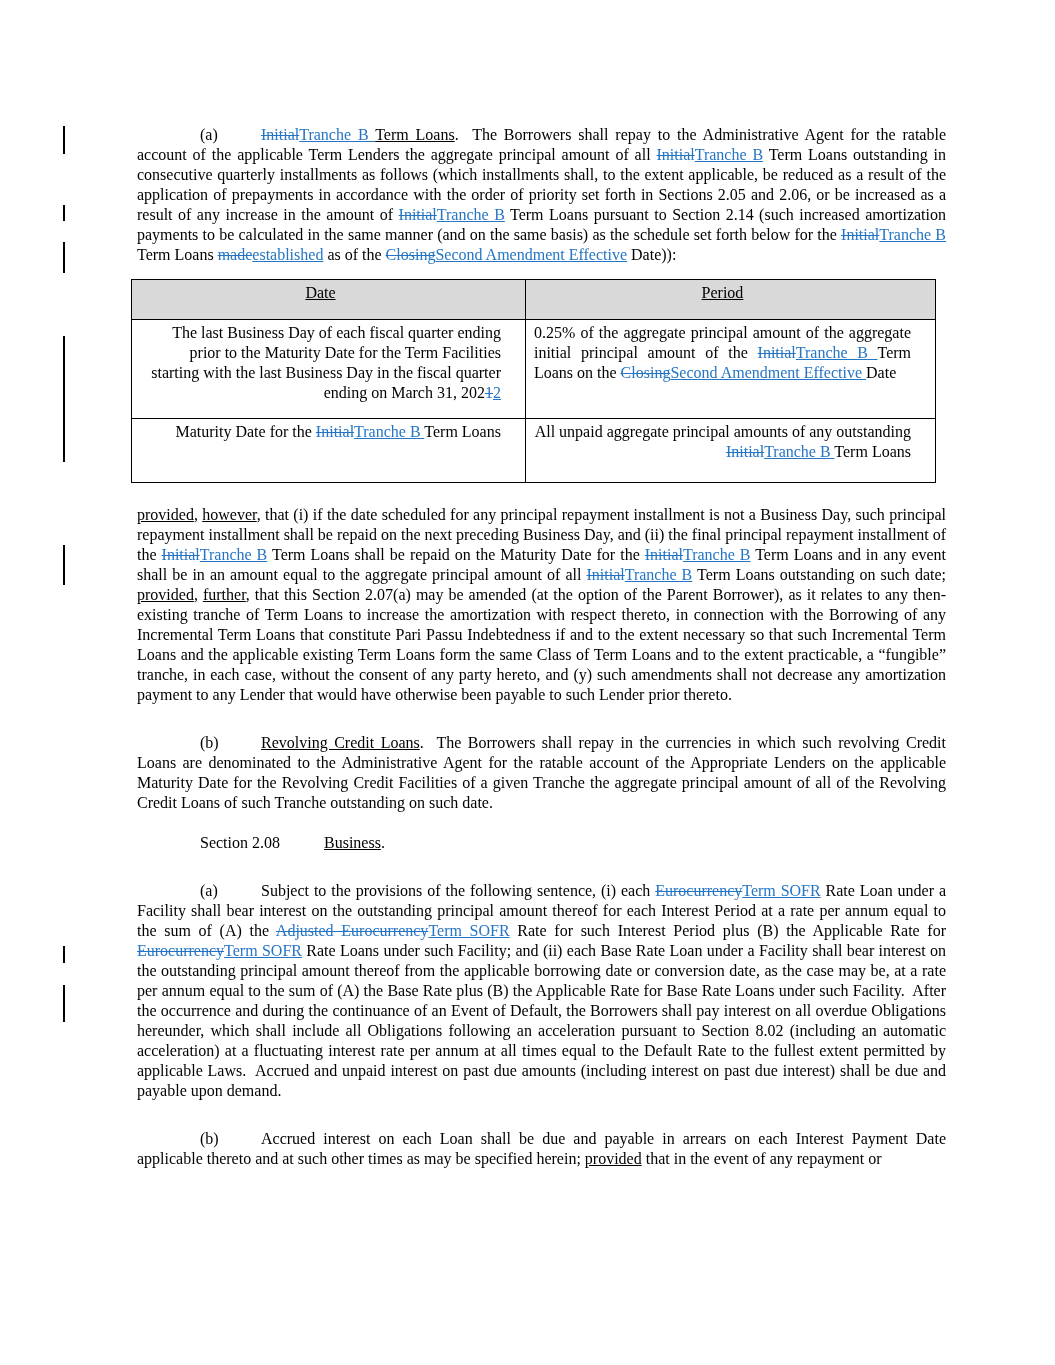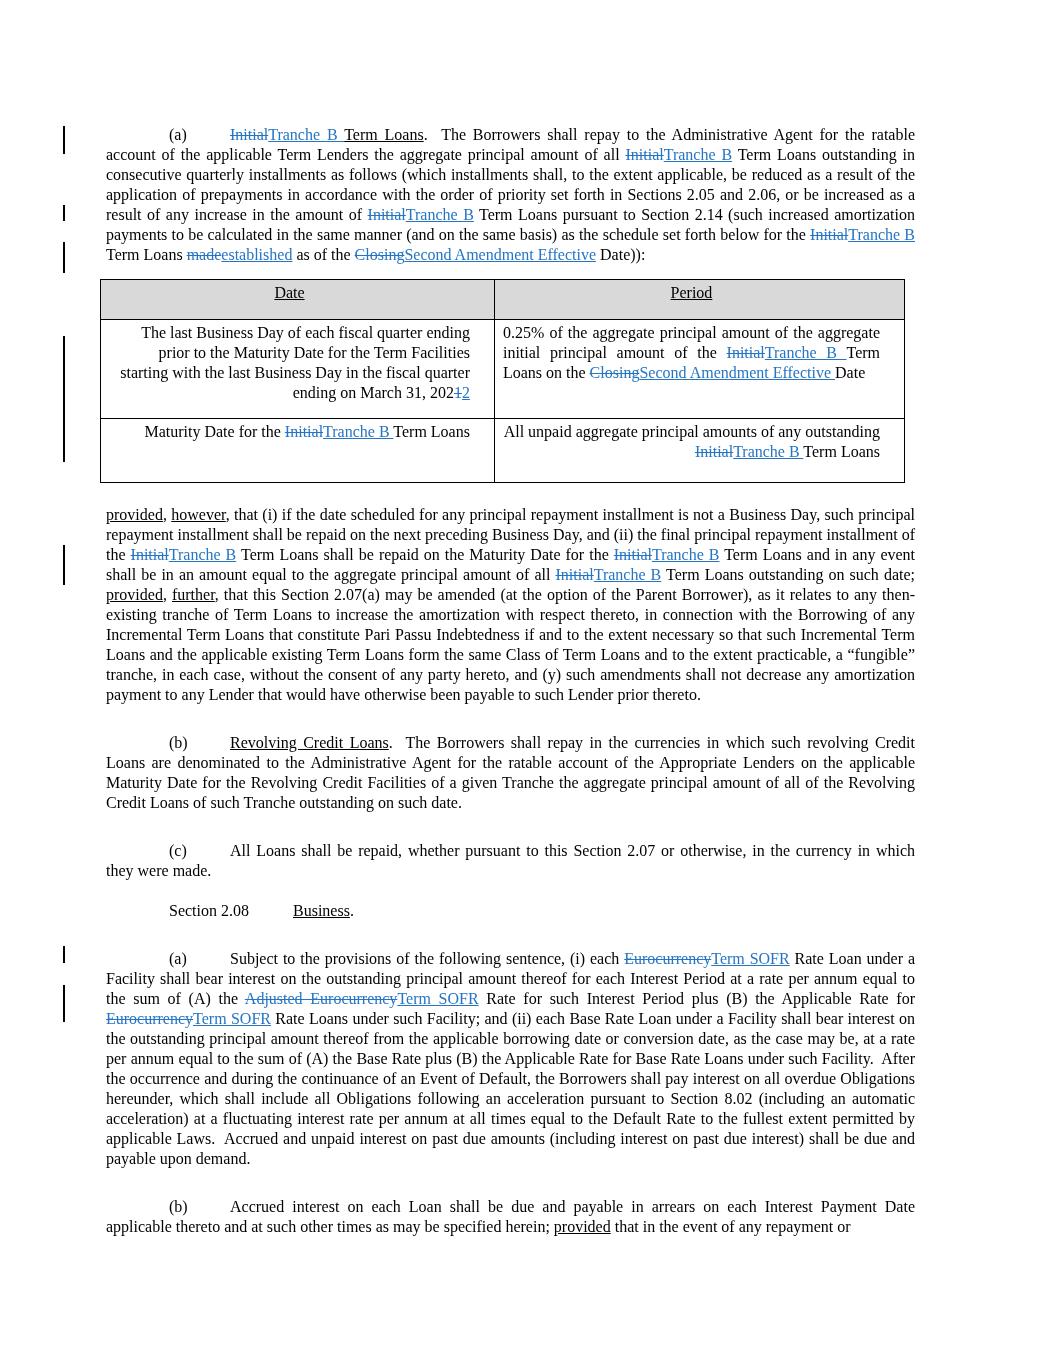--- a/index.html
+++ b/index.html
@@ -18,21 +18,21 @@
     margin: 0 auto;
     background: var(--page-bg);
     color: var(--text);
     font-family: "Liberation Serif", "DejaVu Serif", serif;
     font-size: 16px;
     line-height: 20px;
     overflow: hidden;
   }
   .content {
     position: absolute;
-    left: 106px;
+    left: 137px;
     top: 0;
     width: 809px;
   }
   p.para {
     text-align: justify;
     margin-top: 28px;
   }
   p.first { margin-top: 125px; }
   p.indent { text-indent: 63px; }
   .plabel { display: inline-block; width: 61px; text-indent: 0; }
@@ -110,21 +110,20 @@
         <td><span>Maturity Date for the </span><span class="run-del">Initial</span><span class="run-ins">Tranche B </span><span>Term Loans</span></td>
         <td><span>All unpaid aggregate principal amounts of any outstanding </span><span class="run-del">Initial</span><span class="run-ins">Tranche B </span><span>Term Loans</span></td>
       </tr>
     </tbody>
       </table>
 
     <p class="para" style="margin-top:22px;"><span><span class="run-u">provided</span><span>, </span><span class="run-u">however</span><span>, that (i) if the date scheduled for any principal repayment installment is not a Business Day, such principal repayment installment shall be repaid on the next preceding Business Day, and (ii) the final principal repayment installment of the </span><span class="run-del">Initial</span><span class="run-ins">Tranche B</span><span> Term Loans shall be repaid on the Maturity Date for the </span><span class="run-del">Initial</span><span class="run-ins">Tranche B</span><span> Term Loans and in any event shall be in an amount equal to the aggregate principal amount of all </span><span class="run-del">Initial</span><span class="run-ins">Tranche B</span><span> Term Loans outstanding on such date; </span><span class="run-u">provided</span><span>, </span><span class="run-u">further</span><span>, that this Section 2.07(a) may be amended (at the option of the Parent Borrower), as it relates to any then-existing tranche of Term Loans to increase the amortization with respect thereto, in connection with the Borrowing of any Incremental Term Loans that constitute Pari Passu Indebtedness if and to the extent necessary so that such Incremental Term Loans and the applicable existing Term Loans form the same Class of Term Loans and to the extent practicable, a “fungible” tranche, in each case, without the consent of any party hereto, and (y) such amendments shall not decrease any amortization payment to any Lender that would have otherwise been payable to such Lender prior thereto.</span></span></p>
 
     <p class="para indent"><span class="plabel">(b)</span><span><span class="run-u">Revolving Credit Loans</span><span>.&nbsp; The Borrowers shall repay in the currencies in which such revolving Credit Loans are denominated to the Administrative Agent for the ratable account of the Appropriate Lenders on the applicable Maturity Date for the Revolving Credit Facilities of a given Tranche the aggregate principal amount of all of the Revolving Credit Loans of such Tranche outstanding on such date.</span></span></p>
 
-    <p class="para indent"><span class="plabel">(c)</span><span><span>All Loans shall be repaid, whether pursuant to this Section 2.07 or otherwise, in the currency in which they were made.</span></span></p>
 
     <p class="section-head"><span class="plabel-wide">Section 2.08</span><span><span class="run-u">Business</span><span>.</span></span></p>
 
     <p class="para indent"><span class="plabel">(a)</span><span><span>Subject to the provisions of the following sentence, (i) each </span><span class="run-del">Eurocurrency</span><span class="run-ins">Term SOFR</span><span> Rate Loan under a Facility shall bear interest on the outstanding principal amount thereof for each Interest Period at a rate per annum equal to the sum of (A) the </span><span class="run-del">Adjusted Eurocurrency</span><span class="run-ins">Term SOFR</span><span> Rate for such Interest Period </span><span class="run-i">plus</span><span> (B) the Applicable Rate for </span><span class="run-del">Eurocurrency</span><span class="run-ins">Term SOFR</span><span> Rate Loans under such Facility; and (ii) each Base Rate Loan under a Facility shall bear interest on the outstanding principal amount thereof from the applicable borrowing date or conversion date, as the case may be, at a rate per annum equal to the sum of (A) the Base Rate </span><span class="run-i">plus</span><span> (B) the Applicable Rate for Base Rate Loans under such Facility.&nbsp; After the occurrence and during the continuance of an Event of Default, the Borrowers shall pay interest on all overdue Obligations hereunder, which shall include all Obligations following an acceleration pursuant to Section 8.02 (including an automatic acceleration) at a fluctuating interest rate per annum at all times equal to the Default Rate to the fullest extent permitted by applicable Laws.&nbsp; Accrued and unpaid interest on past due amounts (including interest on past due interest) shall be due and payable upon demand.</span></span></p>
 
     <p class="para indent"><span class="plabel">(b)</span><span><span>Accrued interest on each Loan shall be due and payable in arrears on each Interest Payment Date applicable thereto and at such other times as may be specified herein; </span><span class="run-u">provided</span><span> that in the event of any repayment or</span></span></p>
 
   </div>
 </div>
 

